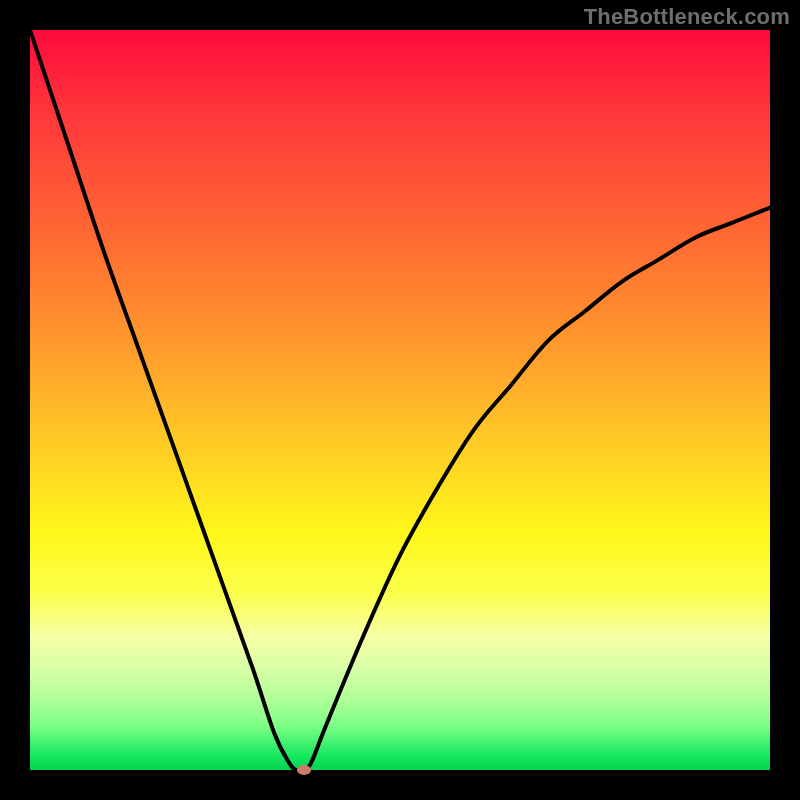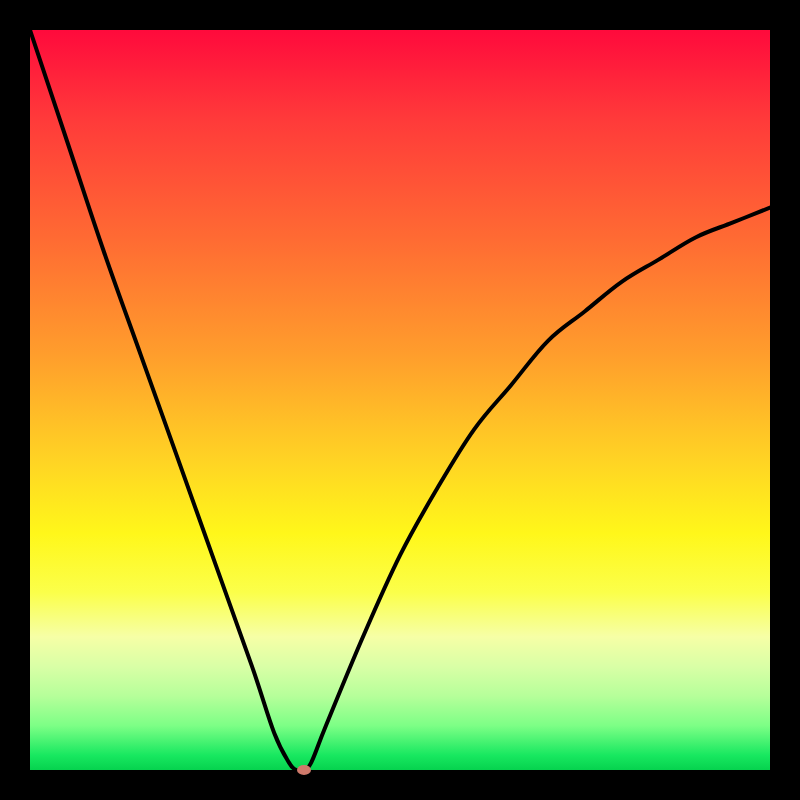--- a/index.html
+++ b/index.html
@@ -56,19 +56,20 @@
     height: 10px;
     background: #cf7a6b;
     border-radius: 50%;
     transform: translate(-50%, -50%);
   }
 </style>
 </head>
 <body>
 
 <div class="frame">
+  <div class="watermark">TheBottleneck.com</div>
   <div class="plot">
     <svg class="curve" viewBox="0 0 740 740" preserveAspectRatio="none">
       <path id="curve-path" fill="none" stroke="#000" stroke-width="4" stroke-linecap="round" stroke-linejoin="round" d="M 0.00 0.00 C 6.66 19.98, 23.68 71.04, 37.00 111.00 C 50.32 150.96, 60.68 183.37, 74.00 222.00 C 87.32 260.63, 97.68 288.30, 111.00 325.60 C 124.32 362.90, 134.68 391.90, 148.00 429.20 C 161.32 466.50, 171.68 495.50, 185.00 532.80 C 198.32 570.10, 211.34 605.76, 222.00 636.40 C 232.66 667.04, 237.54 685.68, 244.20 703.00 C 250.86 720.32, 255.00 725.94, 259.00 732.60 C 263.00 739.26, 263.74 738.67, 266.40 740.00 C 269.06 741.33, 271.14 741.33, 273.80 740.00 C 276.46 738.67, 277.20 740.59, 281.20 732.60 C 285.20 724.61, 286.68 718.24, 296.00 695.60 C 305.32 672.96, 319.68 637.44, 333.00 606.80 C 346.32 576.16, 356.68 552.04, 370.00 525.40 C 383.32 498.76, 393.68 481.44, 407.00 458.80 C 420.32 436.16, 430.68 418.25, 444.00 399.60 C 457.32 380.95, 467.68 371.18, 481.00 355.20 C 494.32 339.22, 504.68 324.12, 518.00 310.80 C 531.32 297.48, 541.68 291.86, 555.00 281.20 C 568.32 270.54, 578.68 260.92, 592.00 251.60 C 605.32 242.28, 615.68 237.39, 629.00 229.40 C 642.32 221.41, 652.68 213.86, 666.00 207.20 C 679.32 200.54, 689.68 197.73, 703.00 192.40 C 716.32 187.07, 733.34 180.26, 740.00 177.60"></path>
     </svg>
     <div class="marker" id="marker" style="left: 273.8px; top: 740px; background: rgb(207, 122, 107);"></div>
   </div>
 </div>
 
 </body></html>

